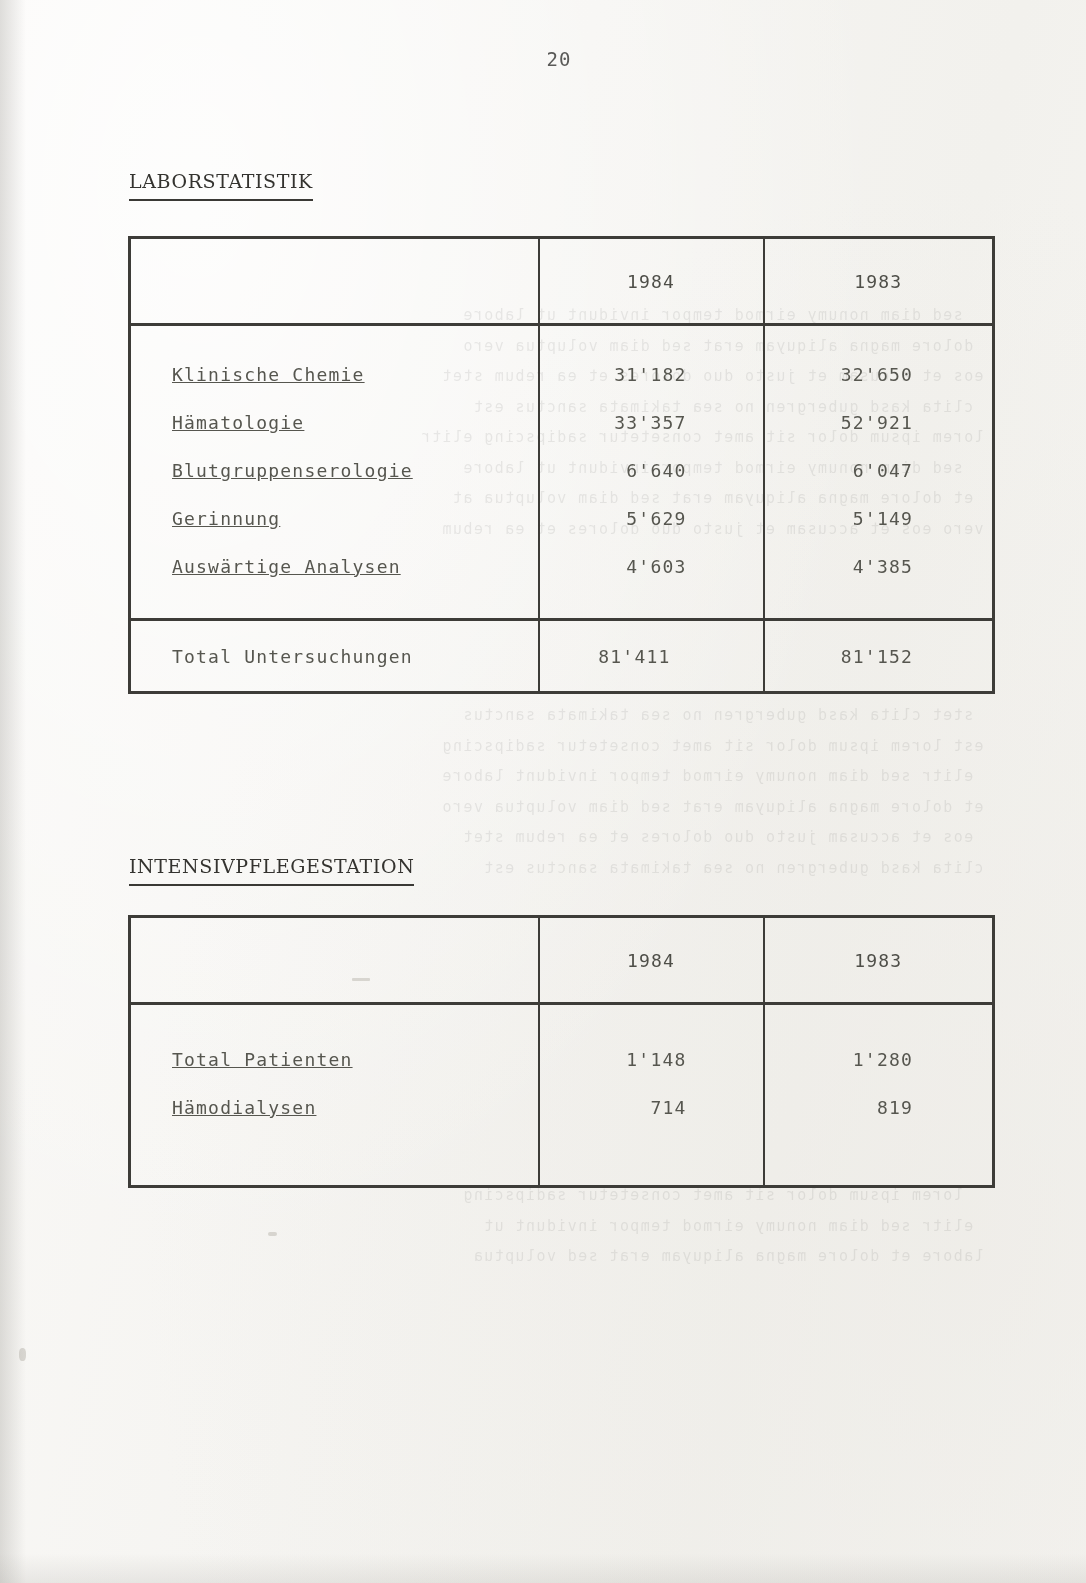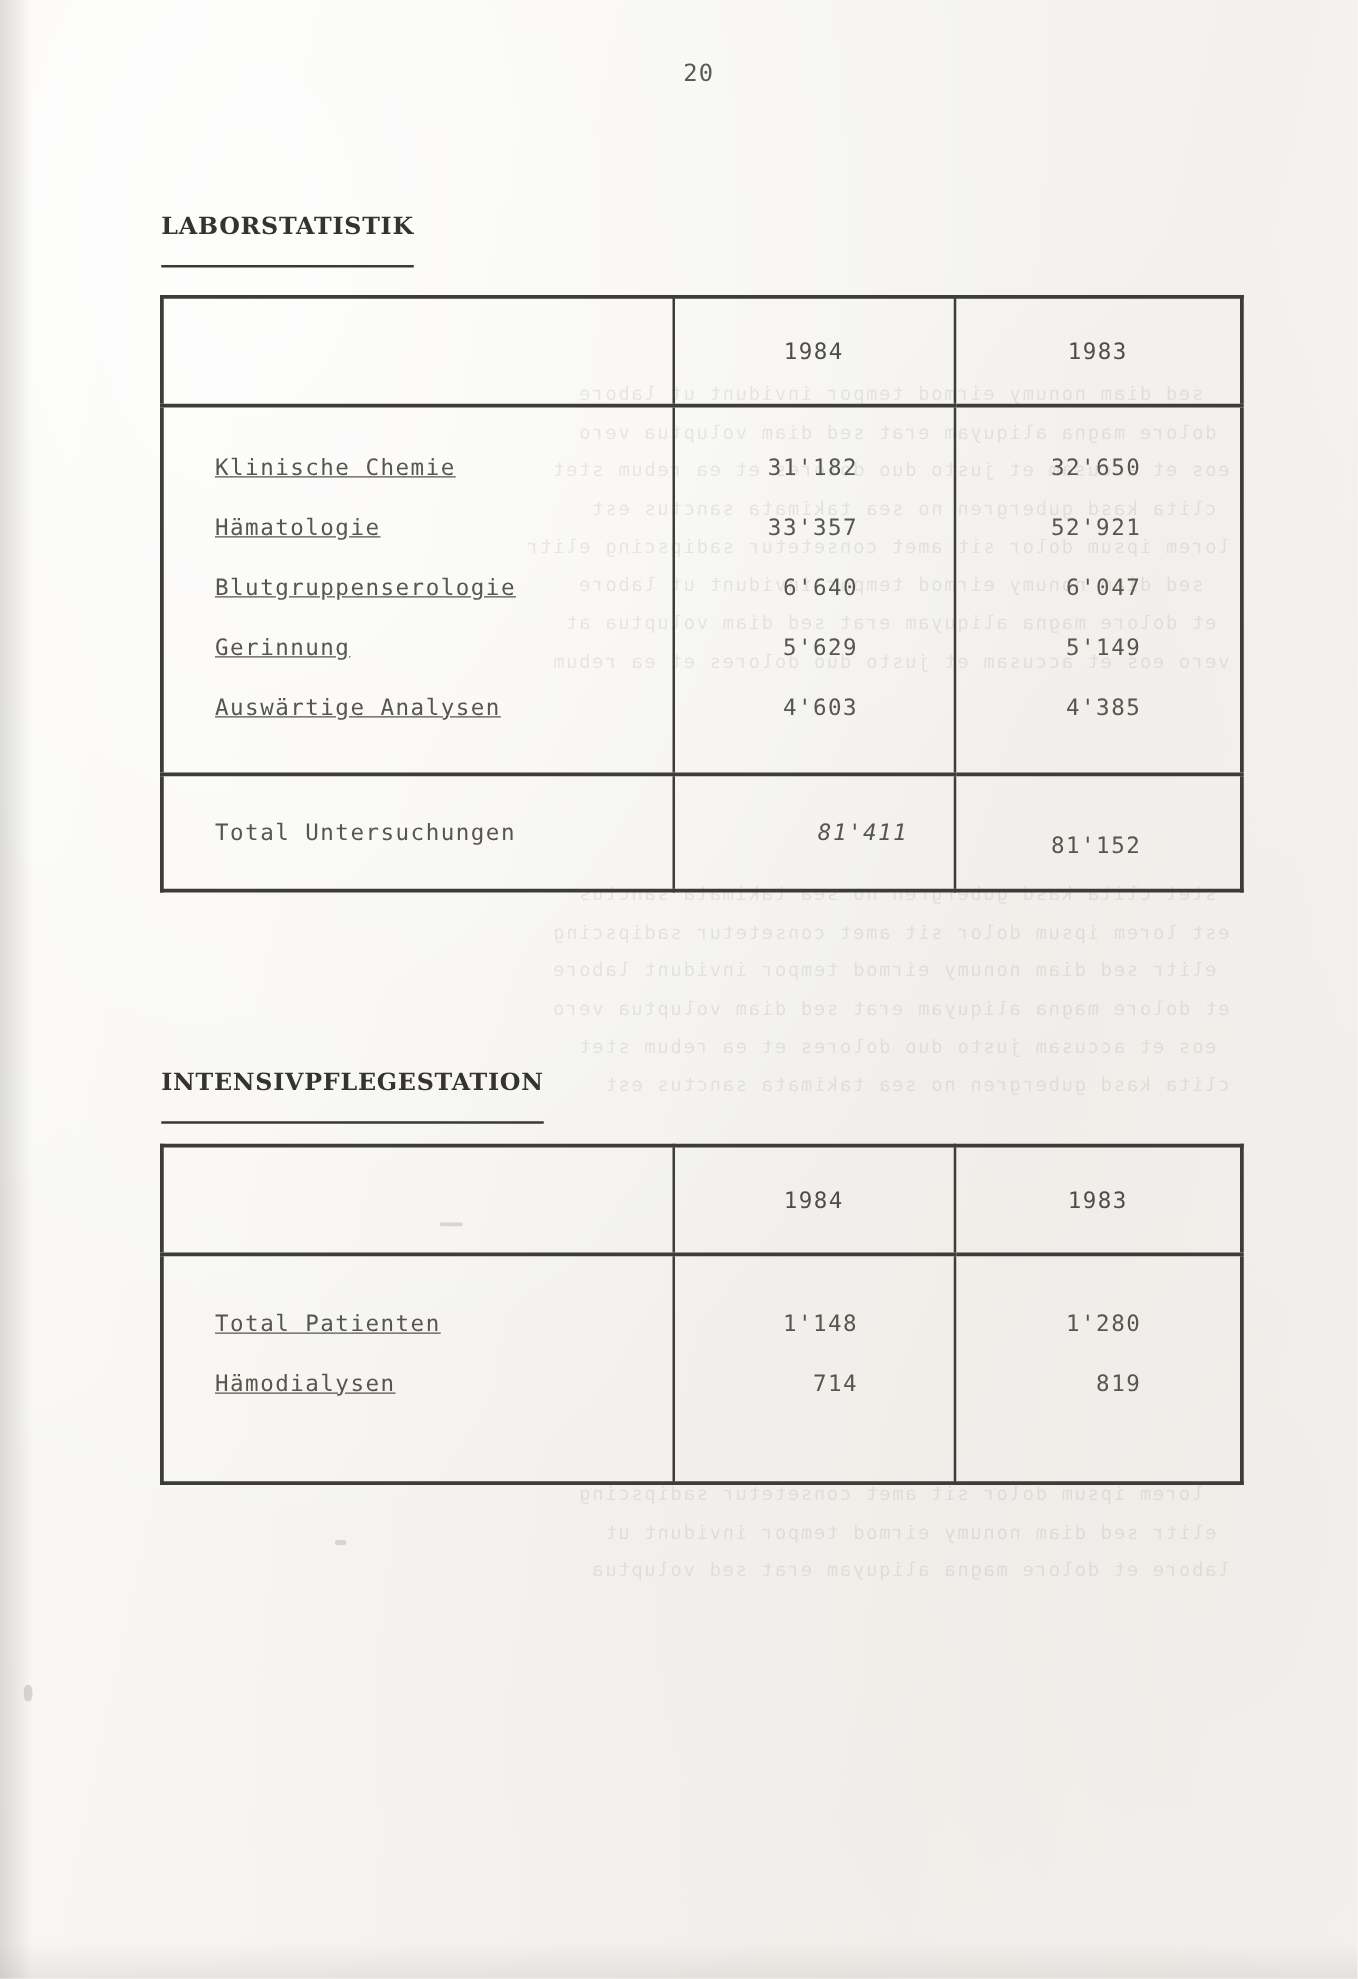--- a/index.html
+++ b/index.html
@@ -70,26 +70,26 @@
     width: 1086px;
     text-align: center;
     font-size: 19px;
     letter-spacing: 1px;
     color: #5a5a58;
   }
 
   .section-heading {
     position: absolute;
     font-family: "DejaVu Serif", "Liberation Serif", serif;
-    font-weight: bold;
+    font-weight: normal;
     font-size: 19px;
     letter-spacing: 0.6px;
     color: #34332f;
     border-bottom: 2.5px solid #3a3935;
-    padding-bottom: 20px;
+    padding-bottom: 7px;
     display: inline-block;
     white-space: nowrap;
   }
 
   
   .data-table {
     position: absolute;
     border-collapse: collapse;
     table-layout: fixed;
     border: 3px solid #3d3c38;
@@ -134,22 +134,22 @@
   }
   .label-cell .row-line { padding-left: 41px; text-decoration: underline; }
   .num-cell  .row-line  { justify-content: flex-end; padding-right: 76px; }
   .num-cell2 .row-line  { justify-content: flex-end; padding-right: 79px; padding-left: 24px; }
 
   .pad-top    { height: 24px; }
   .pad-bottom { height: 28px; }
 
   .total-line { height: 70px; display: flex; align-items: center; }
   .label-cell .total-line { padding-left: 41px; border-radius: 24px; }
-  .num-cell  .total-line  { justify-content: flex-end; padding-right: 36px; font-style: italic; }
-  .num-cell2 .total-line  { justify-content: flex-end; padding-right: 79px; margin-top: 20px; }
+  .num-cell  .total-line  { justify-content: flex-end; padding-right: 92px; }
+  .num-cell2 .total-line  { justify-content: flex-end; padding-right: 79px; }
 </style>
 </head>
 <body>
 
 <div class="paper"></div>
 
 <div class="bleed" style="left:132px; top:300px; width:862px;">   sed diam nonumy eirmod tempor invidunt ut labore
   dolore magna aliquyam erat sed diam voluptua vero
  eos et accusam et justo duo dolores et ea rebum stet
   clita kasd gubergren no sea takimata sanctus est

